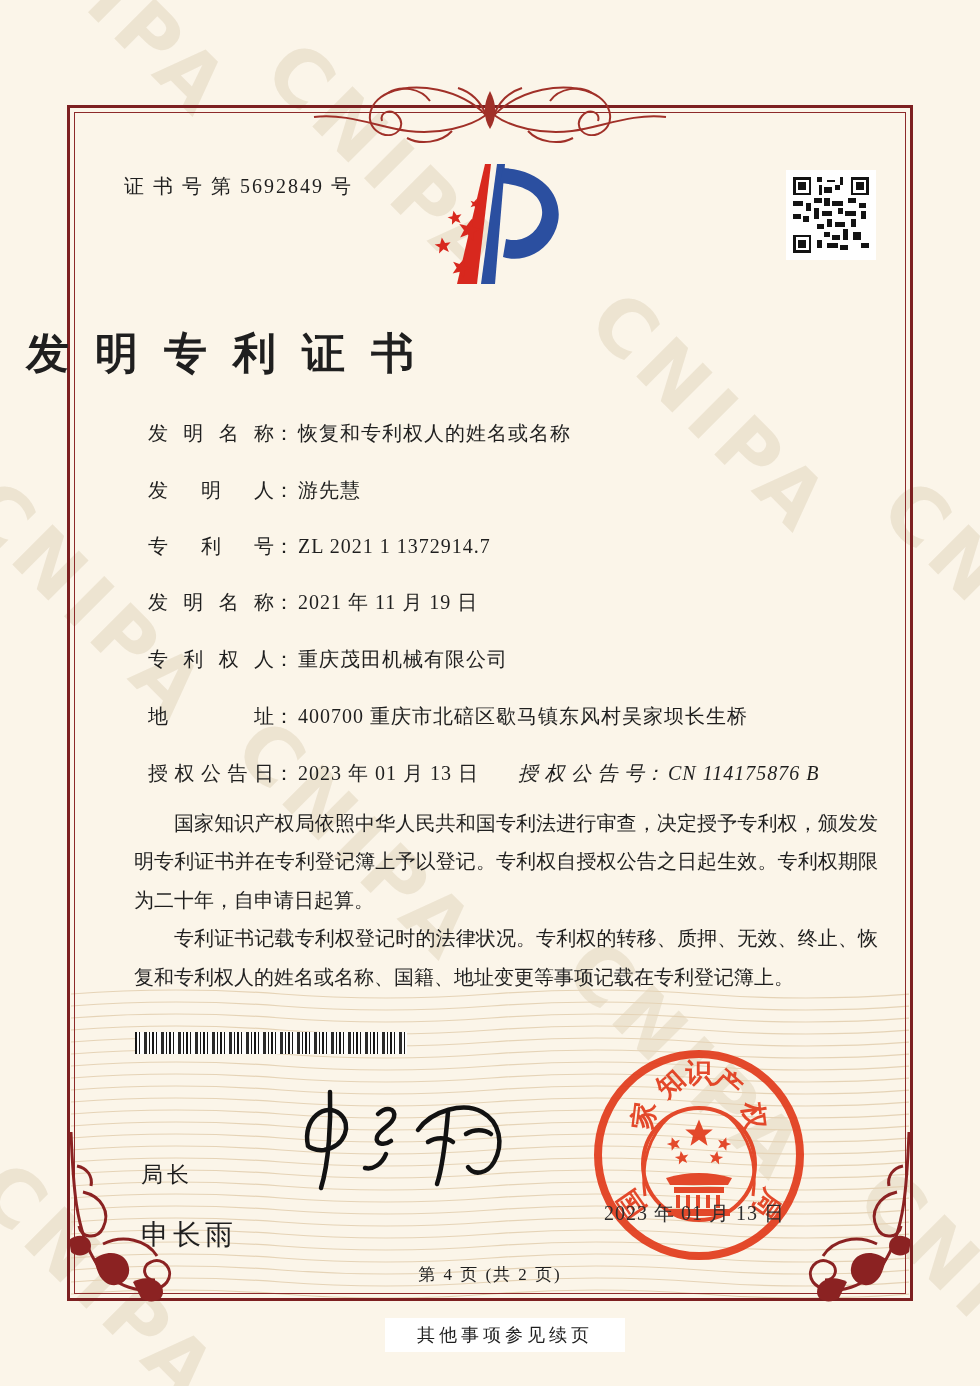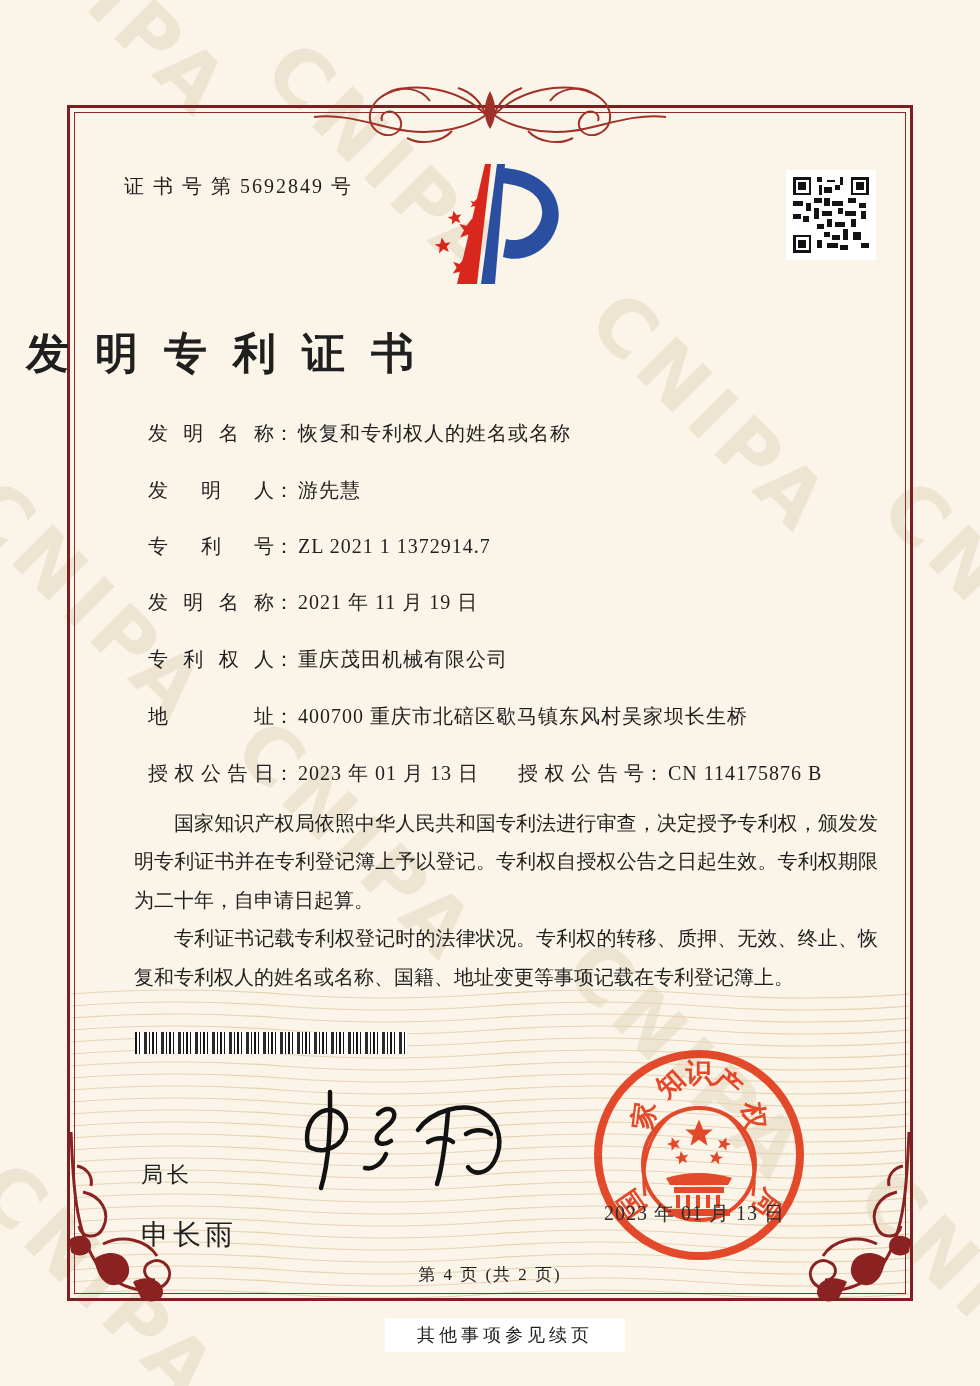--- a/index.html
+++ b/index.html
@@ -49,21 +49,21 @@
   }
   
   .frow{ position:absolute; left:140px; z-index:4; font-size:20px; white-space:nowrap; }
   .flabel{
     display:inline-block; width:126px; text-align:justify; text-align-last:justify;
     vertical-align:bottom;
     margin-left:8px;
   }
   .fcolon{ display:inline-block; }
   .fvalue{ margin-left:4px; letter-spacing:1px; }
-  .pair2{ position:absolute; left:370px; top:0; }
+  .pair2{ position:absolute; left:370px; top:0;font-style:italic; }
   
   .body-text{
     position:absolute; left:134px; top:804px; width:744px; z-index:4;
     font-size:20px; line-height:1.92; text-align:justify;
   }
   .body-text p{ margin:0; text-indent:2em; }
   
   .barcode{
     position:absolute; left:135px; top:1032px; width:272px; height:22px; z-index:4;
     background:repeating-linear-gradient(90deg,

